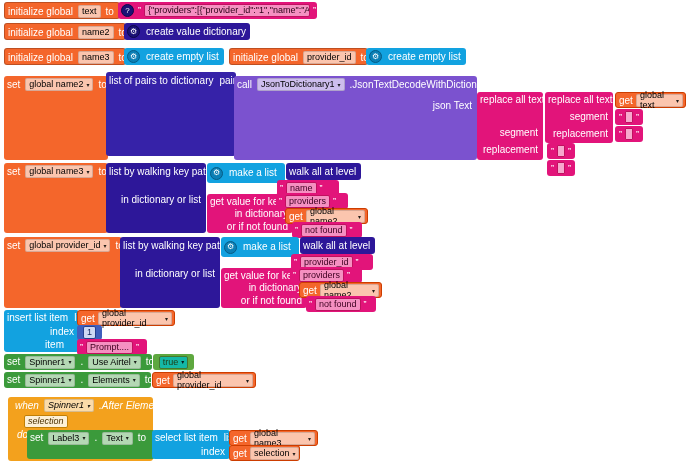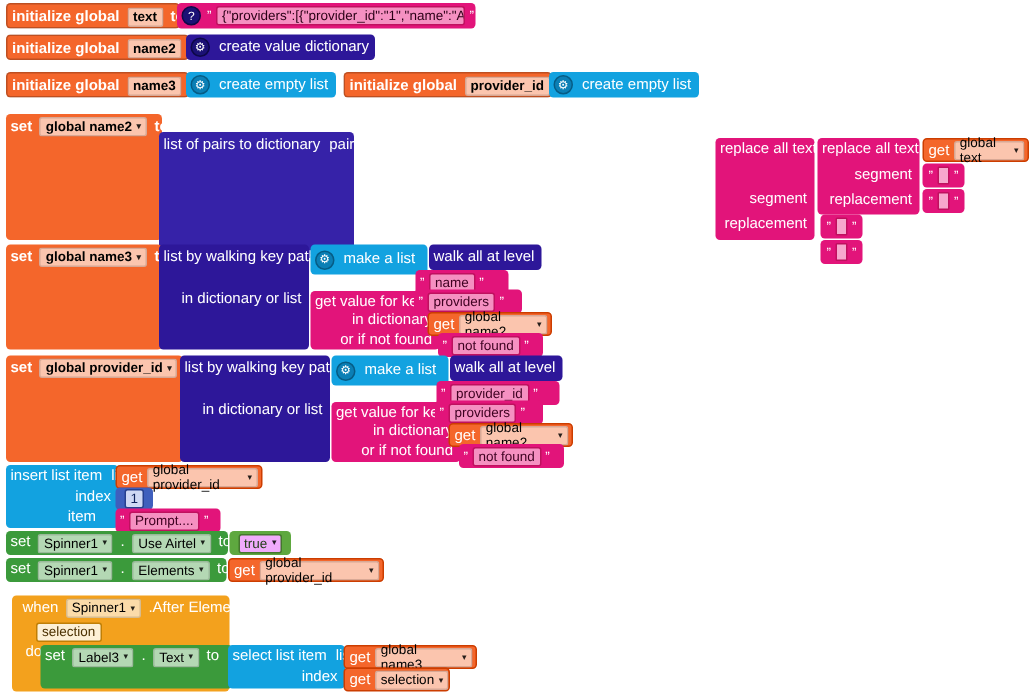--- a/index.html
+++ b/index.html
@@ -23,27 +23,27 @@
   .fld{
     display:inline-flex;align-items:center;height:11px;
     padding:0 3px;margin:0 2px;border-radius:2px;
     font-size:9px;color:#000;background:rgba(255,255,255,.62);
     border:1px solid rgba(0,0,0,.14);
   }
   .caret{margin-left:3px;font-size:6px;opacity:.85;color:#000;}
   .txtq{font-size:9px;color:#fff;padding:0 1px;}
 
   
-  .c-var      {background:#f4662b;font-weight:bold;}
+  .c-var      {background:#f4662b;}
   .c-text     {background:#e2147a;}   
   .c-dict     {background:#2d1799;}   
   .c-dict2    {background:#3622a8;}
   .c-list     {background:#12a2e0;}   
   .c-proc     {background:#7b52cf;}   
-  .c-ctrl     {background:#f3a11d;}   
+  .c-ctrl     {background:#f3a11d;font-style:italic;}   
   .c-comp     {background:#3b9a3b;}   
   .c-logic    {background:#5ea83f;}   
   .c-math     {background:#3f5fbd;}   
 
   .bordered{border:1px solid rgba(0,0,0,.22);}
 
   
   .emptytext{
     position:absolute;height:16px;background:#e2147a;border-radius:3px;
     display:flex;align-items:center;padding:0 3px;box-sizing:border-box;
@@ -137,27 +137,40 @@
     <div class="row" style="height:17px;">
       <span class="lbl">set</span>
       <span class="fld">
         <span>global name2</span>
         <span class="caret">▾</span>
       </span>
       <span class="lbl">to</span>
     </div>
   </div>
 
-  <div class="blk c-dict2" style="left:106px;top:88px;width:130px;height:84px;">
+  <div class="blk c-dict2" style="left:106px;top:72px;width:130px;height:84px;">
     <div class="row" style="height:17px;">
       <span class="lbl">list of pairs to dictionary</span>
       <span class="lbl">pairs</span>
     </div>
   </div>
 
+  <div class="blk c-proc" style="left:234px;top:76px;width:243px;height:84px;">
+    <div class="row" style="height:17px;">
+      <span class="lbl">call</span>
+      <span class="fld">
+        <span>JsonToDictionary1</span>
+        <span class="caret">▾</span>
+      </span>
+      <span class="lbl">.JsonTextDecodeWithDictionaries</span>
+    </div>
+    <div class="row" style="height:16px;position:absolute;right:2px;top:22px;">
+      <span class="lbl">json Text</span>
+    </div>
+  </div>
 
   <div class="blk c-text" style="left:477px;top:92px;width:66px;height:68px;">
     <div class="row" style="height:16px;">
       <span class="lbl">replace all text</span>
     </div>
     <div class="row" style="height:16px;position:absolute;right:2px;top:33px;">
       <span class="lbl">segment</span>
     </div>
     <div class="row" style="height:16px;position:absolute;right:2px;top:50px;">
       <span class="lbl">replacement</span>
@@ -378,21 +391,21 @@
     </span>
     <span class="lbl">.</span>
     <span class="fld">
       <span>Use Airtel</span>
       <span class="caret">▾</span>
     </span>
     <span class="lbl">to</span>
   </div>
 
   <div class="blk c-logic" style="left:153px;top:354px;width:41px;height:16px;display:flex;align-items:center;justify-content:center;">
-    <span class="fld" style="background:#f0abfc;color:#1f3b14;border-color:#44772e;">
+    <span class="fld" style="background:#14b8a6;color:#1f3b14;border-color:#44772e;">
       <span>true</span>
       <span class="caret">▾</span>
     </span>
   </div>
 
   <div class="blk c-comp" style="left:4px;top:372px;width:147px;height:16px;display:flex;align-items:center;">
     <span class="lbl">set</span>
     <span class="fld">
       <span>Spinner1</span>
       <span class="caret">▾</span>

